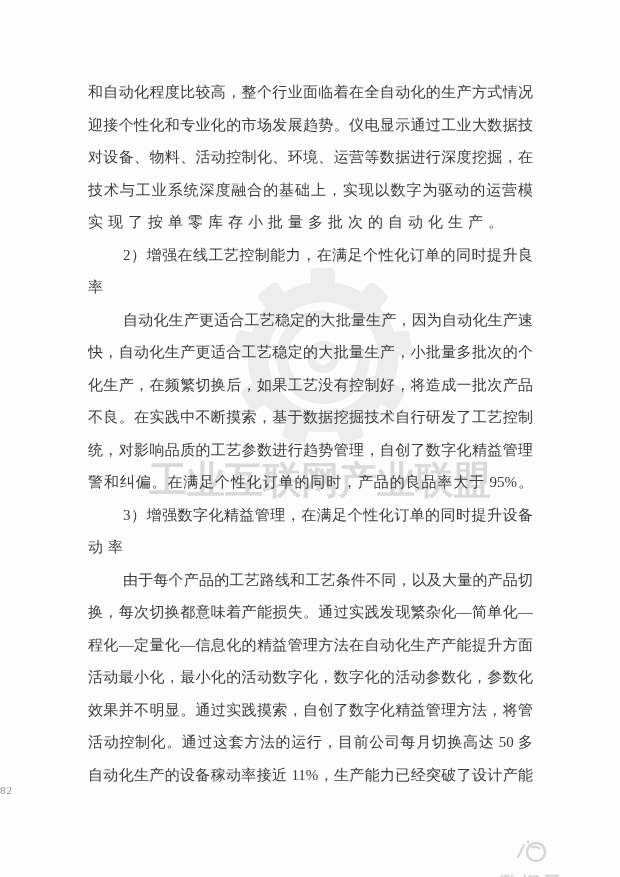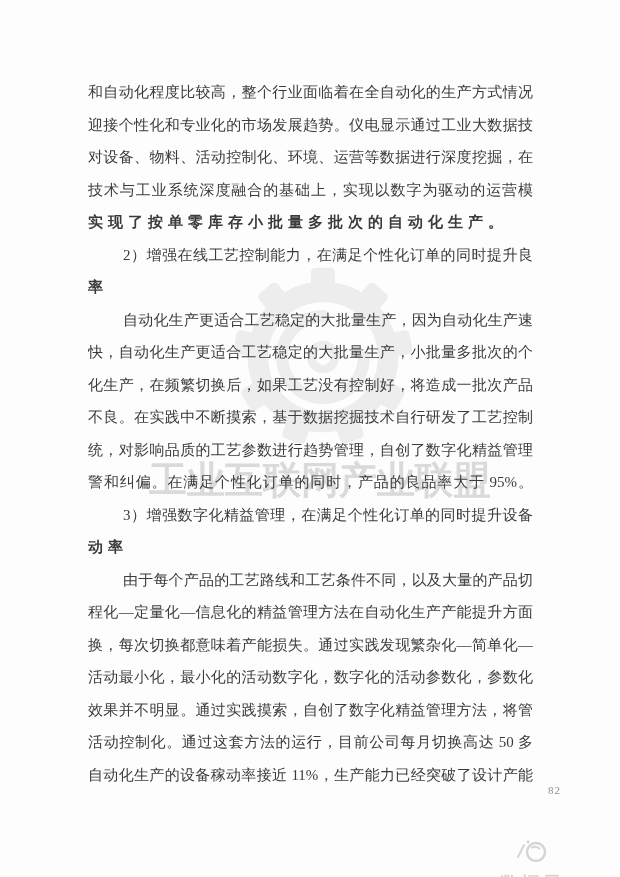--- a/index.html
+++ b/index.html
@@ -54,31 +54,30 @@
   }
   .bt-line.just{
     text-align:justify;
     text-align-last:justify;
     text-justify:inter-character;
     white-space:normal;
   }
   .bt-line.nat{
     white-space:nowrap;
     letter-spacing:5px;
-    font-weight:bold;
   }
   .bt-line.ind{
     text-indent:35px;
   }
 
   
   .page-number{
     position:absolute;left:0;top:784px;width:561px;
     z-index:1;
-    text-align:right;
+    text-align:left;
     font-size:11px;
     letter-spacing:1px;
     color:var(--page-number-gray);
   }
 
   
   .brand{
     position:absolute;left:500px;top:836px;
     z-index:1;
     display:flex;align-items:center;gap:5px;
@@ -126,22 +125,22 @@
       <div class="bt-line nat">率</div>
       <div class="bt-line just ind">自动化生产更适合工艺稳定的大批量生产，因为自动化生产速度</div>
       <div class="bt-line just">快，自动化生产更适合工艺稳定的大批量生产，小批量多批次的个性</div>
       <div class="bt-line just">化生产，在频繁切换后，如果工艺没有控制好，将造成一批次产品的</div>
       <div class="bt-line just">不良。在实践中不断摸索，基于数据挖掘技术自行研发了工艺控制系</div>
       <div class="bt-line just">统，对影响品质的工艺参数进行趋势管理，自创了数字化精益管理方法</div>
       <div class="bt-line just">警和纠偏。在满足个性化订单的同时，产品的良品率大于 95%。</div>
       <div class="bt-line just ind">3）增强数字化精益管理，在满足个性化订单的同时提升设备稼</div>
       <div class="bt-line nat">动率</div>
       <div class="bt-line just ind">由于每个产品的工艺路线和工艺条件不同，以及大量的产品切</div>
+      <div class="bt-line just">换，每次切换都意味着产能损失。通过实践发现繁杂化—简单化—流</div>
       <div class="bt-line just">程化—定量化—信息化的精益管理方法在自动化生产产能提升方面</div>
-      <div class="bt-line just">换，每次切换都意味着产能损失。通过实践发现繁杂化—简单化—流</div>
       <div class="bt-line just">活动最小化，最小化的活动数字化，数字化的活动参数化，参数化的</div>
       <div class="bt-line just">效果并不明显。通过实践摸索，自创了数字化精益管理方法，将管理</div>
       <div class="bt-line just">活动控制化。通过这套方法的运行，目前公司每月切换高达 50 多次，</div>
       <div class="bt-line just">自动化生产的设备稼动率接近 11%，生产能力已经突破了设计产能</div>
     </div>
 
   <div class="page-number">82</div>
 
   <div class="brand">
     <svg class="brand-icon" width="34" height="30" viewBox="0 0 34 30" aria-hidden="true">

